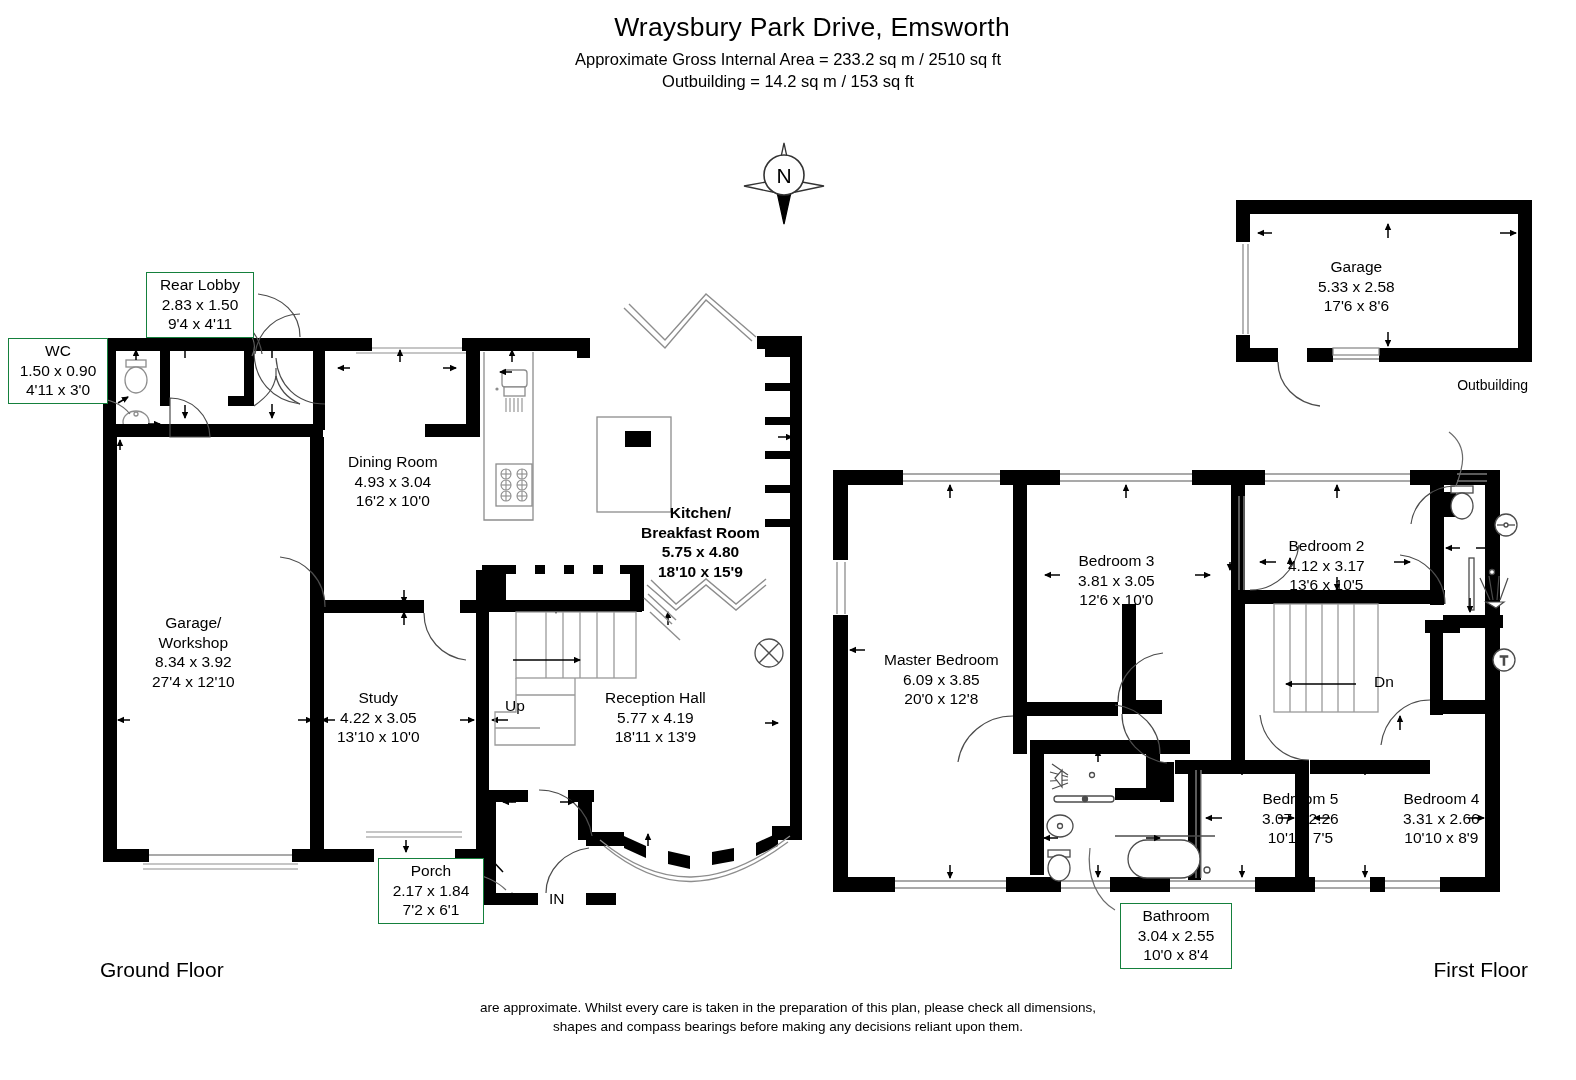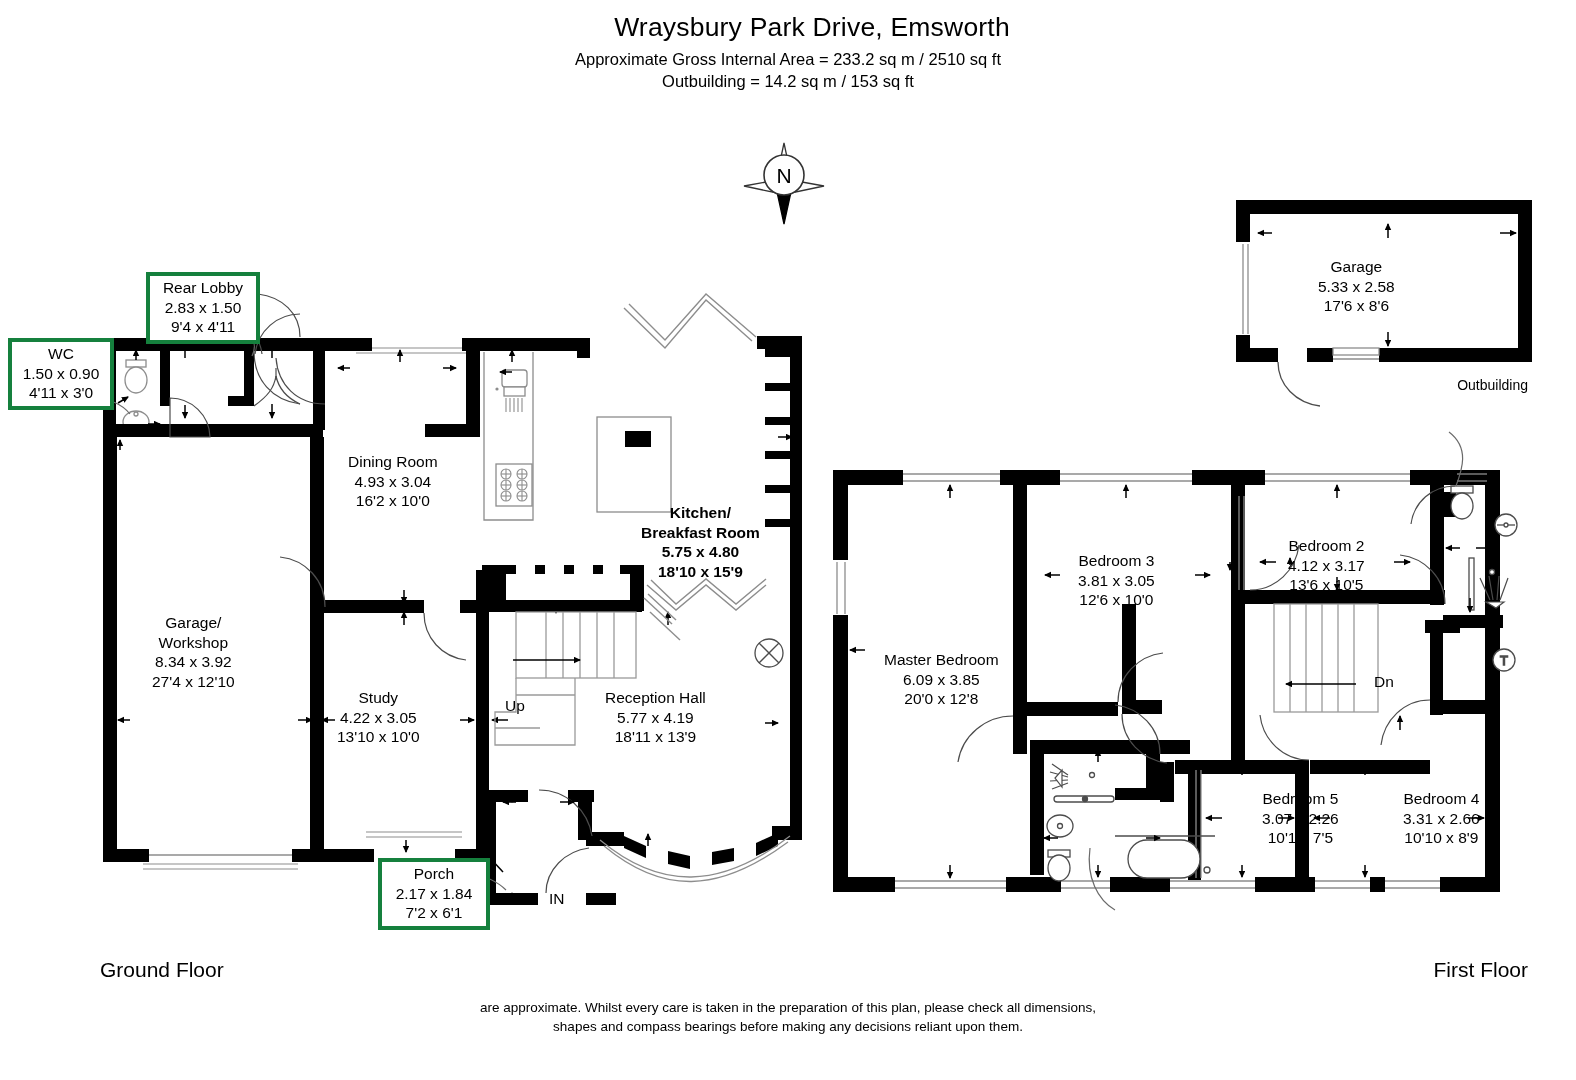--- a/index.html
+++ b/index.html
@@ -19,21 +19,21 @@
   .ob-label{right:48px;top:377px;font-size:14px;}
 
   .disc{position:absolute;width:100%;text-align:center;top:998px;
         font-size:13.5px;line-height:19px;}
 
   
   .cap{position:absolute;text-align:center;font-size:15.5px;line-height:19.5px;
        white-space:nowrap;}
   
   .box{position:absolute;text-align:center;font-size:15.5px;line-height:19.5px;
-       border:4px solid #15803d;background:#fff;padding:2px 7px 3px 7px;
+       border:1px solid #15803d;background:#fff;padding:2px 7px 3px 7px;
        white-space:nowrap;}
   .upd{position:absolute;font-size:15.5px;}
 </style>
 </head>
 <body>
 
 <div class="plan">
 
 <svg width="1576" height="1080">
   <defs>
@@ -605,20 +605,25 @@
   <div>3.07 x 2.26</div>
   <div>10'1 x 7'5</div>
 </div>
 
 <div class="cap" style="left:1403px;top:789px;">
   <div>Bedroom 4</div>
   <div>3.31 x 2.66</div>
   <div>10'10 x 8'9</div>
 </div>
 
+<div class="box" style="left:1120px;top:903px;width:96px;">
+  <div>Bathroom</div>
+  <div>3.04 x 2.55</div>
+  <div>10'0 x 8'4</div>
+</div>
 
 <div class="floorlabel gf-label">Ground Floor</div>
 <div class="floorlabel ff-label">First Floor</div>
 
 <div class="disc">
   <div>are approximate. Whilst every care is taken in the preparation of this plan, please check all dimensions,</div>
   <div>shapes and compass bearings before making any decisions reliant upon them.</div>
 </div>
 
 </div>

